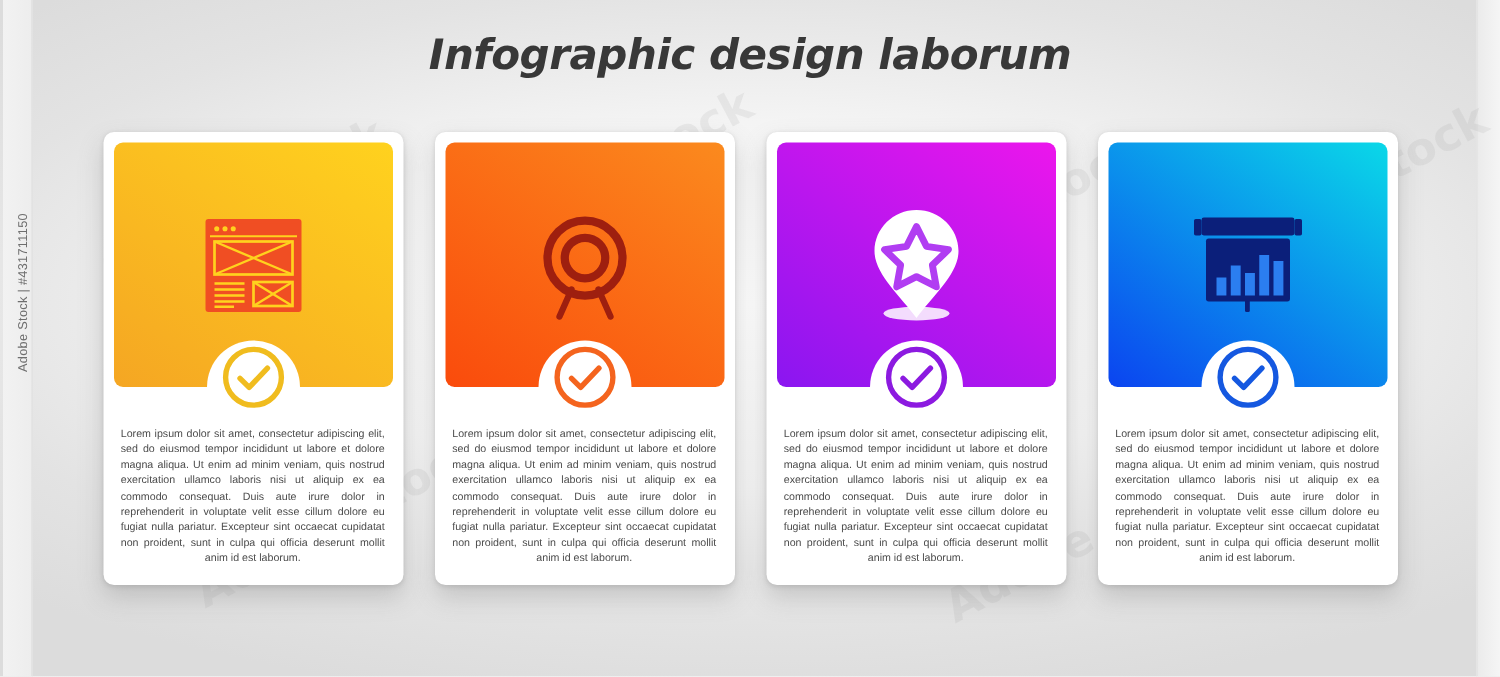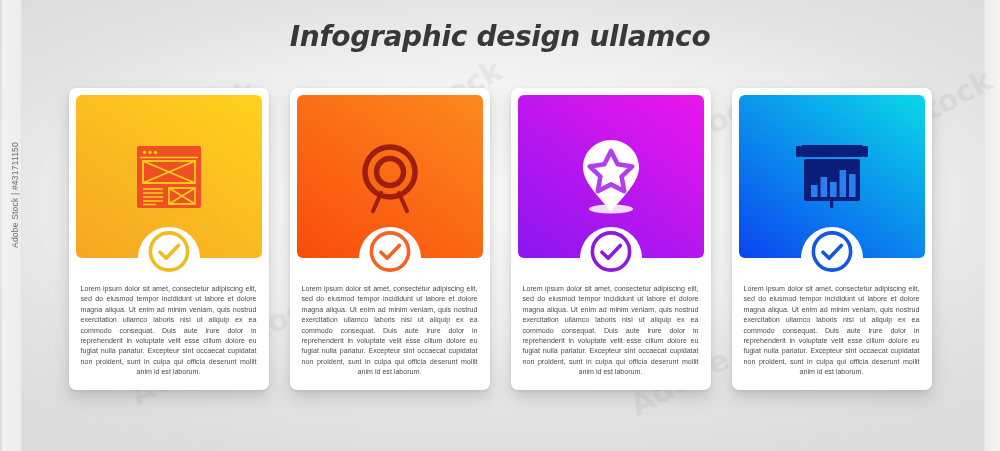--- a/index.html
+++ b/index.html
@@ -166,21 +166,21 @@
 </div>
 <div class="wm-right"></div>
 
 <div class="wm-diag" style="left:55px; top:120px;">Adobe Stock</div>
 <div class="wm-diag" style="left:300px; top:100px;">Adobe Stock</div>
 <div class="wm-diag" style="left:560px; top:130px;">Adobe Stock</div>
 <div class="wm-diag" style="left:790px; top:110px;">Adobe Stock</div>
 <div class="wm-diag" style="left:120px; top:330px;">Adobe Stock</div>
 <div class="wm-diag" style="left:620px; top:340px;">Adobe Stock</div>
 
-<div class="title">Infographic design ullamco</div>
+<div class="title">Infographic design laborum</div>
 
 <div class="cards" id="card-row">
     <div class="card">
       <div class="panel" style="background: linear-gradient(35deg, rgb(245, 166, 35) 0%, rgb(255, 210, 30) 100%);">
         <div class="icon-wrap">
           <svg width="70" height="70" viewBox="0 0 70 70">
     <rect x="3" y="4" width="64" height="62" rx="2" fill="#f04e23"></rect>
     <rect x="6" y="7" width="58" height="7" fill="#f04e23"></rect>
     <line x1="6" y1="15.5" x2="64" y2="15.5" stroke="#ffd21e" stroke-width="1.4"></line>
     <circle cx="10.5" cy="10.5" r="1.7" fill="#ffd21e"></circle>

